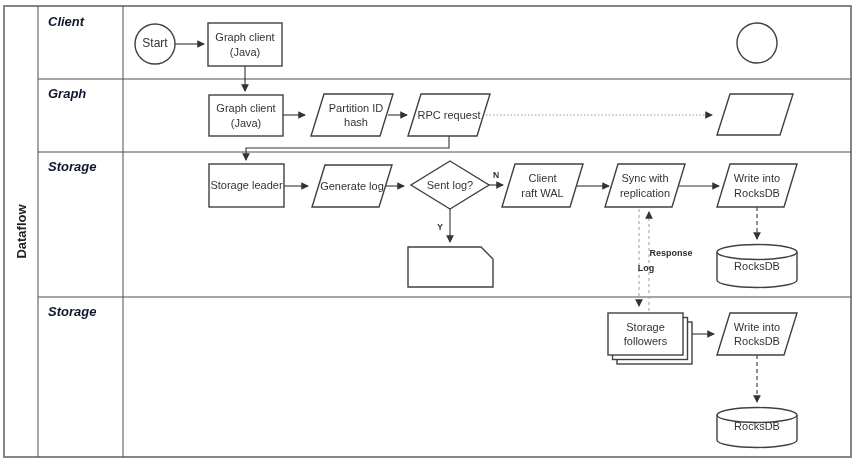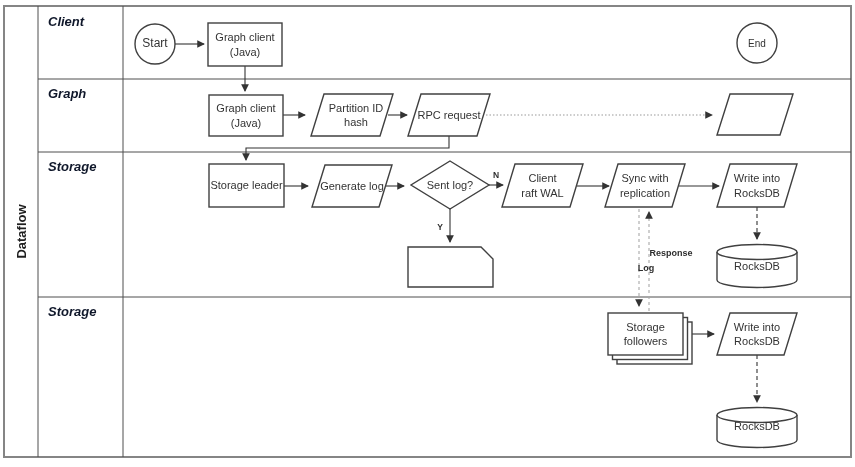--- a/index.html
+++ b/index.html
@@ -97,23 +97,20 @@
   <div class="vlabel">Dataflow</div>
 
   <div class="lane-label" style="top:14px">Client</div>
   <div class="lane-label" style="top:86px">Graph</div>
   <div class="lane-label" style="top:159px">Storage</div>
   <div class="lane-label" style="top:304px">Storage</div>
 
   <div class="node" style="left:135px;top:24px;width:40px;height:40px;font-size:12px">
     <span>Start</span>
   </div>
-  <div class="node" style="left:737px;top:23px;width:40px;height:40px;font-size:10px">
-    <span>End</span>
-  </div>
   <div class="node" style="left:208px;top:23px;width:74px;height:43px">
     <span>Graph client</span>
     <span>(Java)</span>
   </div>
   <div class="node" style="left:209px;top:95px;width:74px;height:41px">
     <span>Graph client</span>
     <span>(Java)</span>
   </div>
   <div class="node" style="left:315px;top:94px;width:82px;height:42px">
     <span>Partition ID</span>

